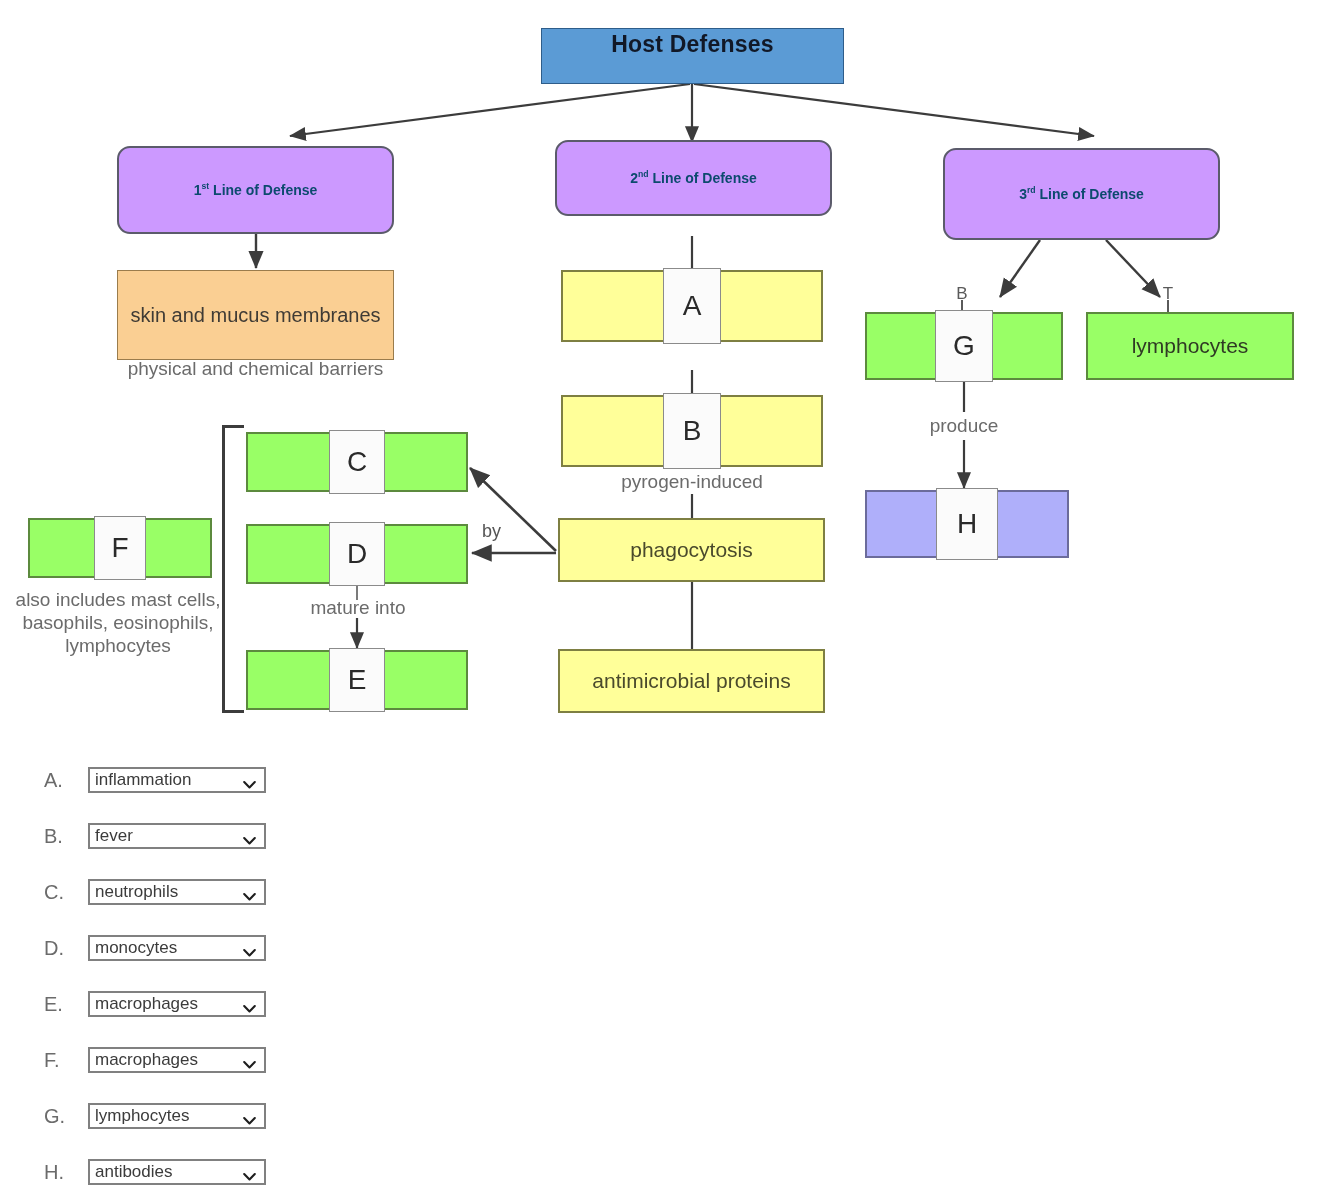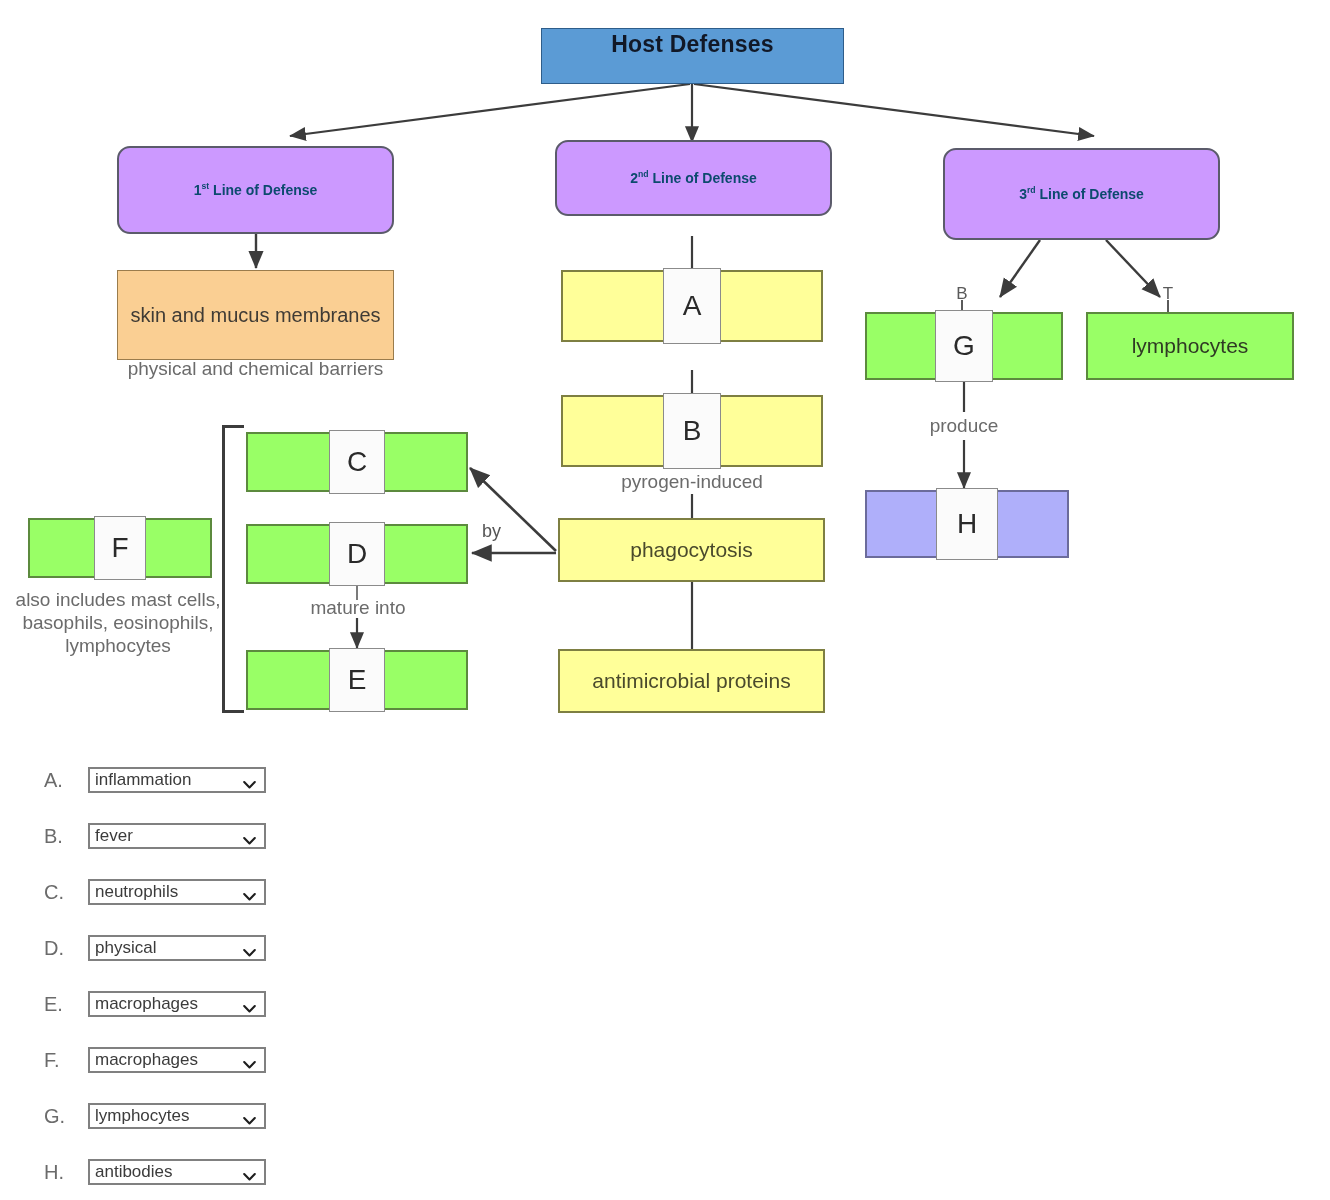--- a/index.html
+++ b/index.html
@@ -388,21 +388,21 @@
           <svg viewBox="0 0 13 9" width="13" height="9">
               <path d="M1.2 1.6 L6.5 7 L11.8 1.6" stroke="#1e1e1e" stroke-width="2.1" fill="none" stroke-linecap="round" stroke-linejoin="round"></path>
             </svg>
         </span>
       </div>
     </div>
 
     <div class="answer-row">
       <span class="answer-letter">D.</span>
       <div class="select-wrap">
-        <span class="select-value">physical</span>
+        <span class="select-value">monocytes</span>
         <span class="select-arrow">
           <svg viewBox="0 0 13 9" width="13" height="9">
               <path d="M1.2 1.6 L6.5 7 L11.8 1.6" stroke="#1e1e1e" stroke-width="2.1" fill="none" stroke-linecap="round" stroke-linejoin="round"></path>
             </svg>
         </span>
       </div>
     </div>
 
     <div class="answer-row">
       <span class="answer-letter">E.</span>

